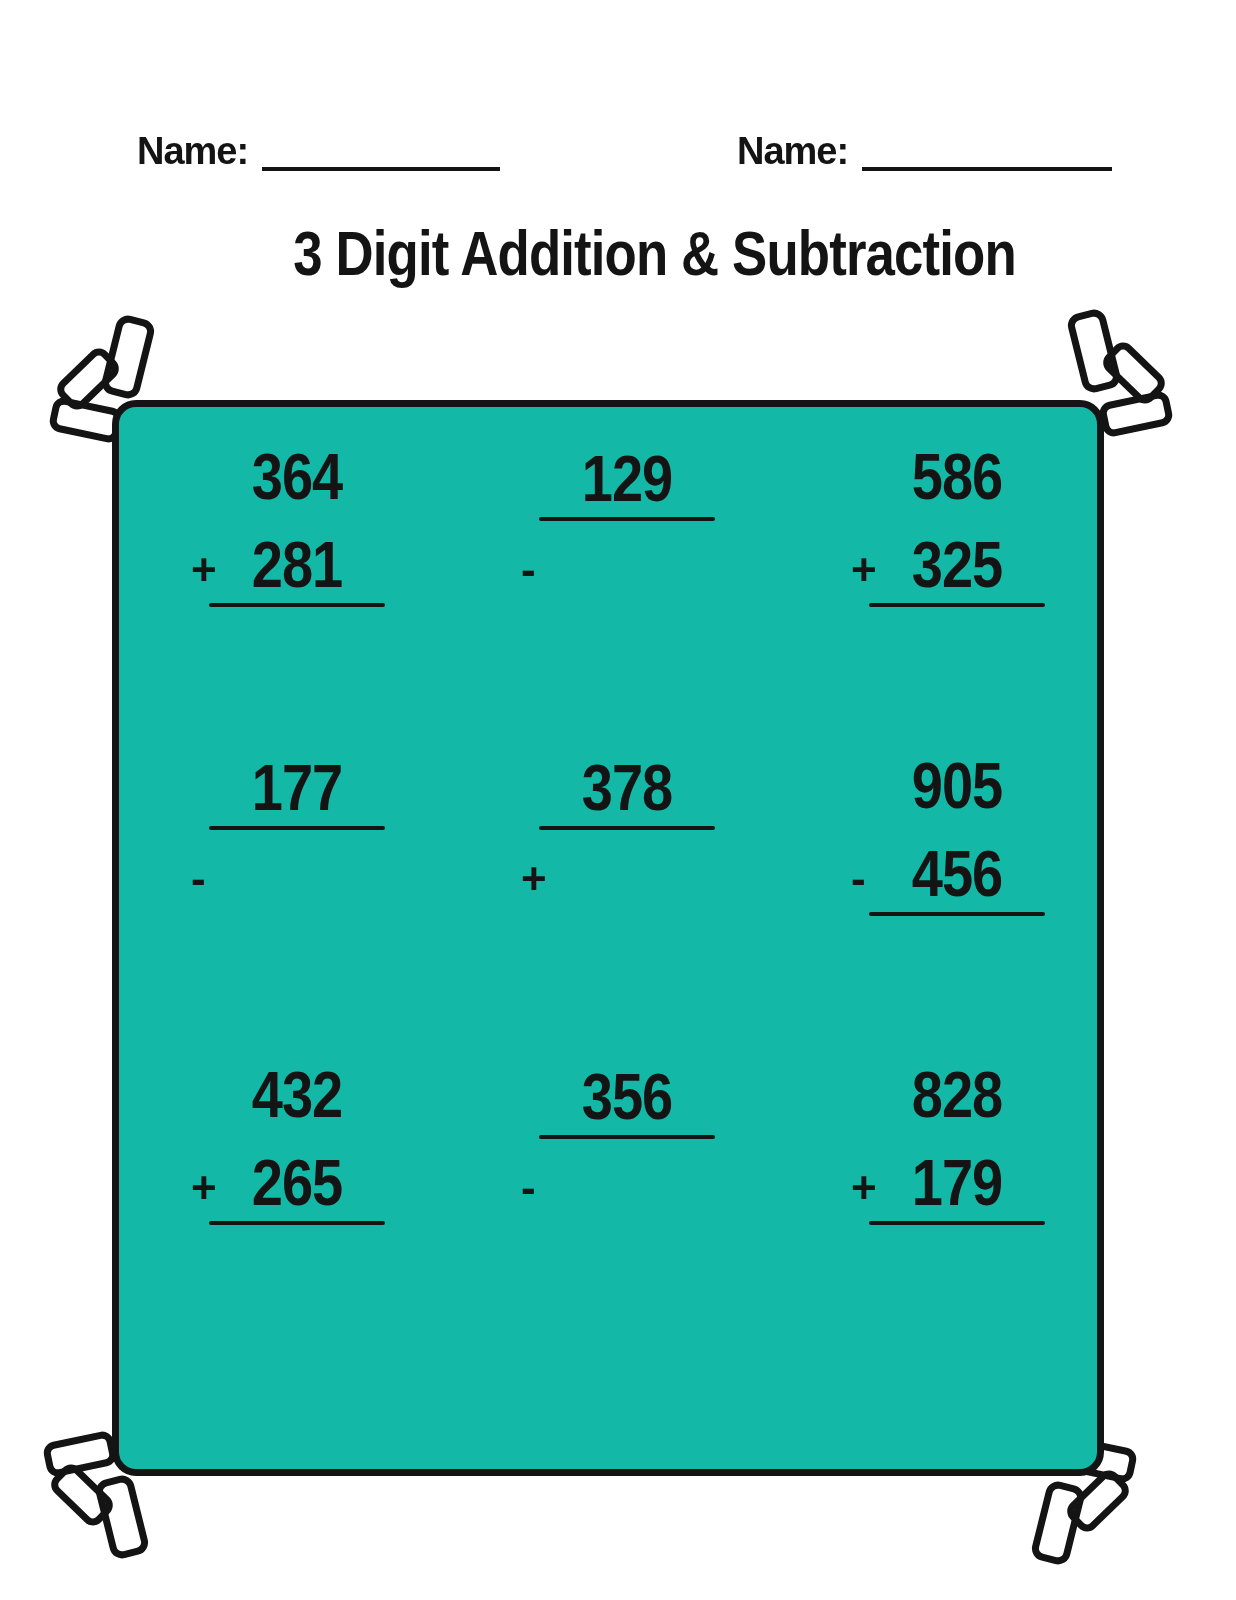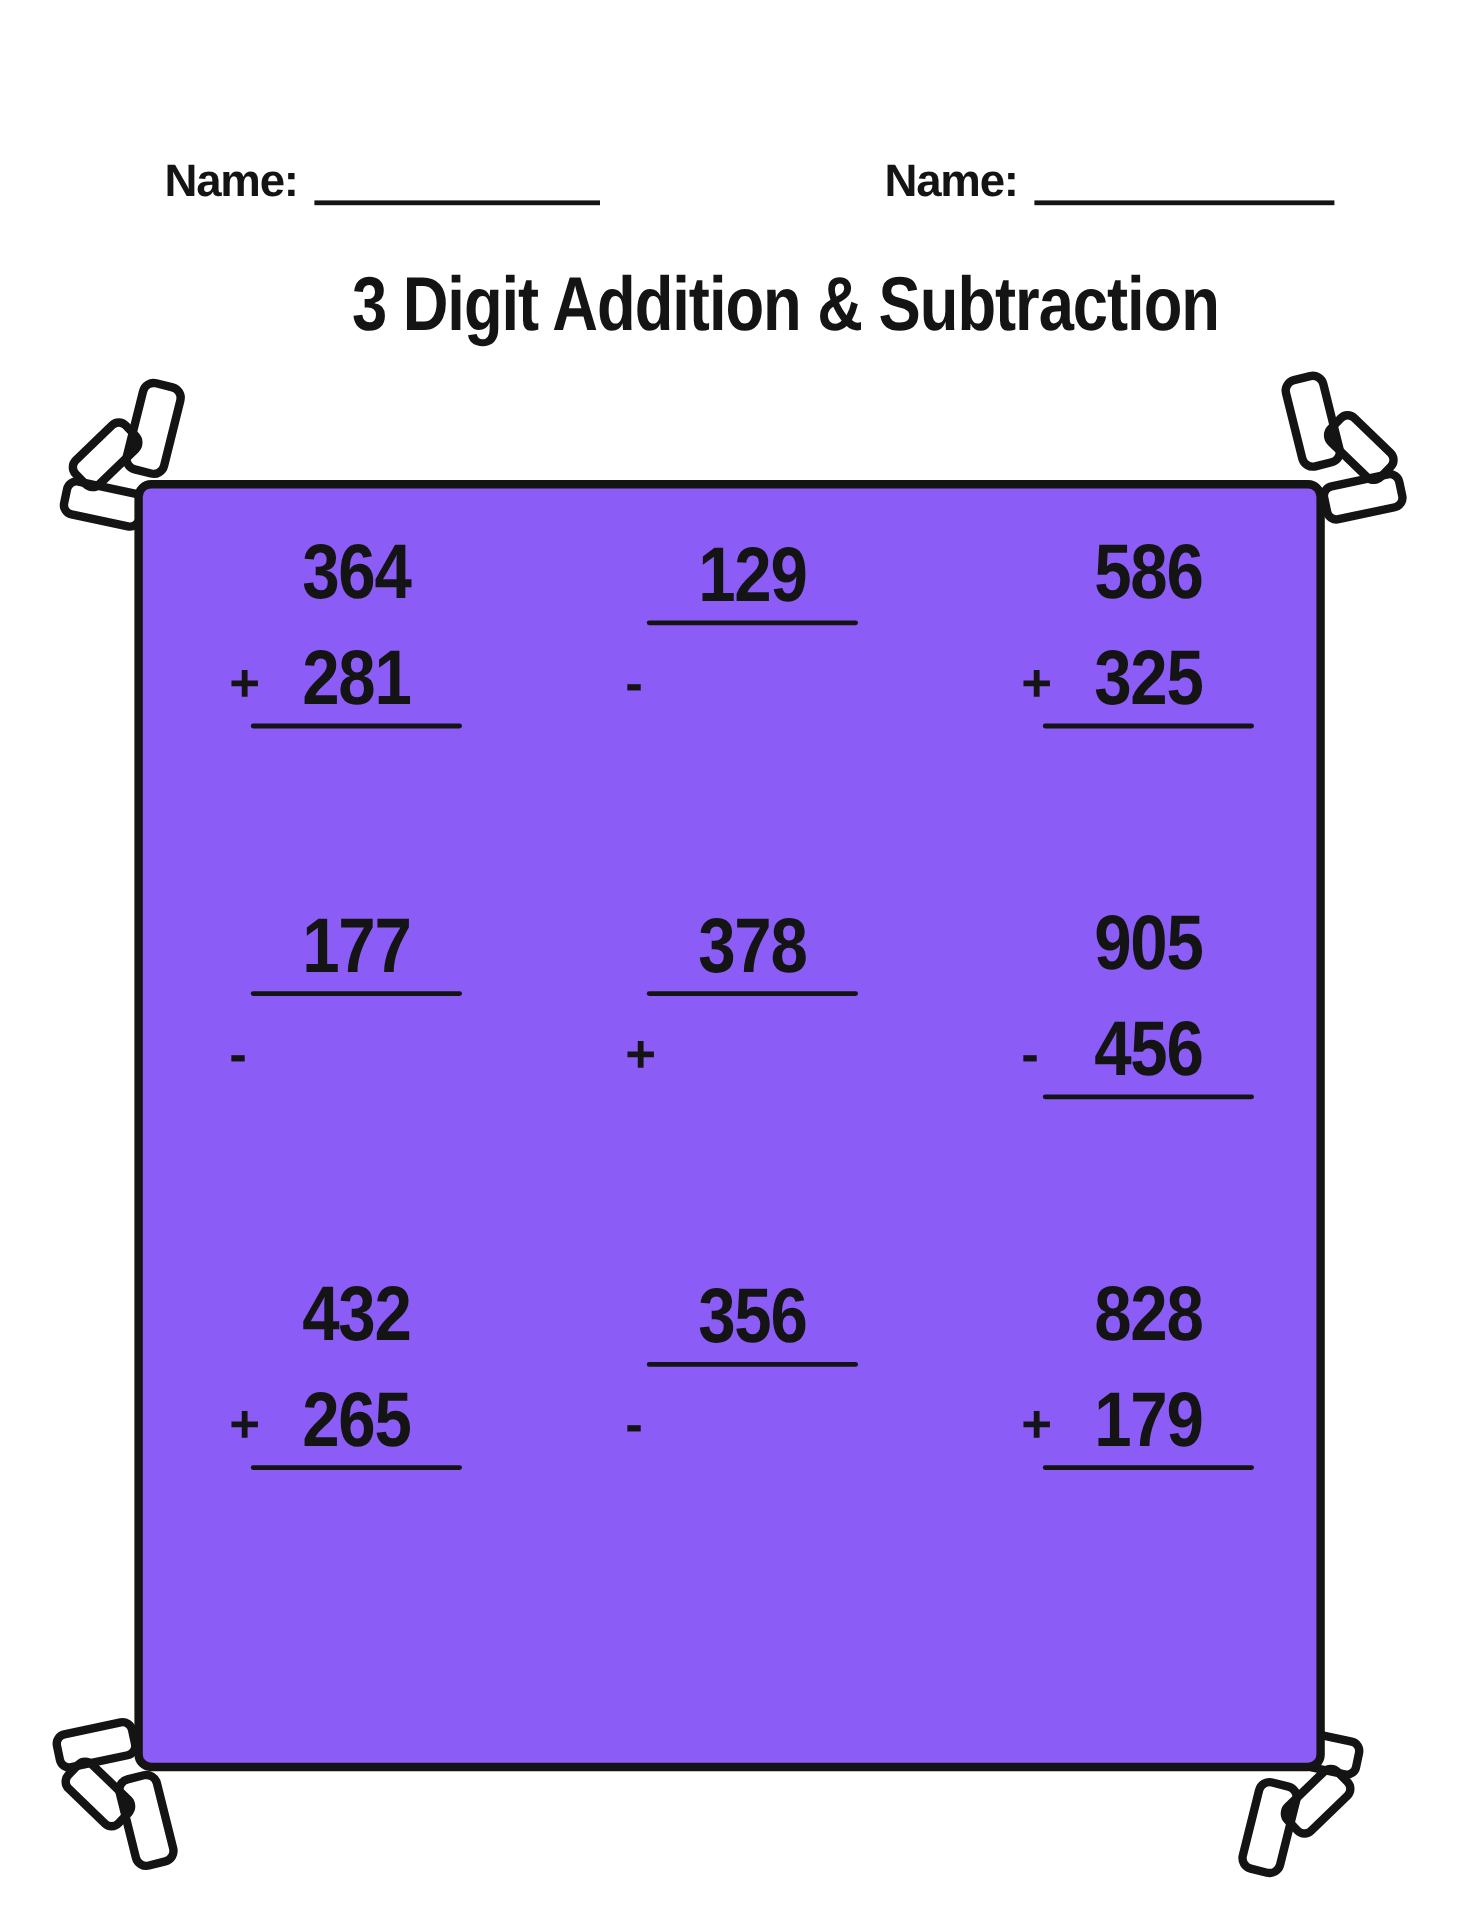--- a/index.html
+++ b/index.html
@@ -53,22 +53,22 @@
     transform: scale(0.88, 1.06);
     transform-origin: 50% 50%;
   }
 
   
   .frame {
     position: absolute;
     left: 112px; top: 400px;
     width: 992px; height: 1076px;
     border: 7px solid #141414;
-    border-radius: 14px;
-    background: #8b5cf6;
+    border-radius: 24px;
+    background: #14b8a6;
   }
   .problems-grid {
     display: grid;
     grid-template-columns: 330px 330px 330px;
     row-gap: 155px;
     padding: 46px 0 0 13px;
   }
 
   
   .problem {

